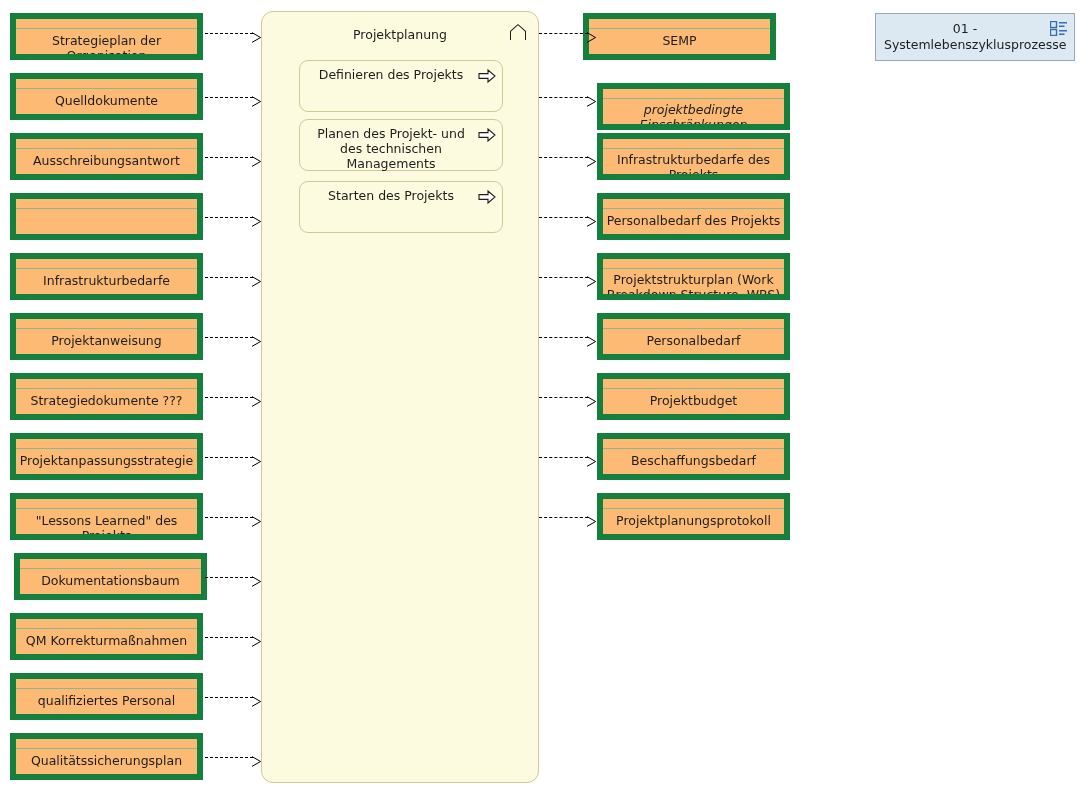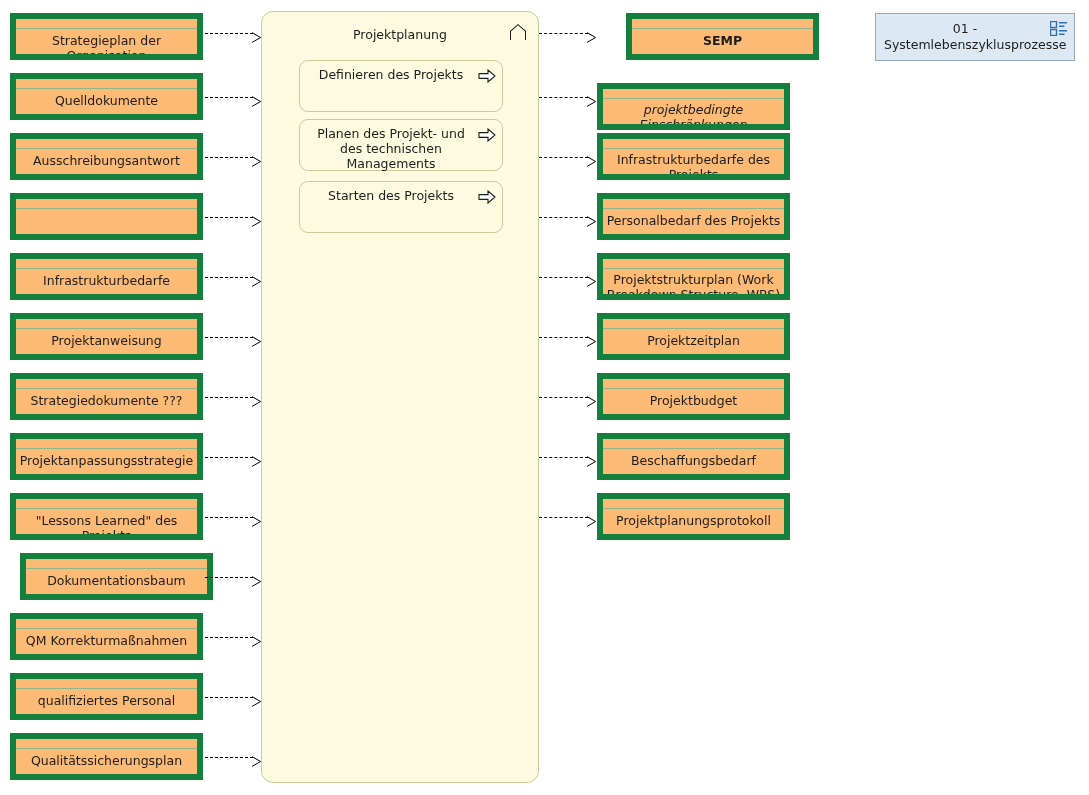--- a/index.html
+++ b/index.html
@@ -194,21 +194,21 @@
       <div class="label">Strategiedokumente ???</div>
     </div>
     <div class="artifact" style="left: 10px; top: 433px;">
       <div class="band"></div>
       <div class="label">Projektanpassungsstrategie</div>
     </div>
     <div class="artifact" style="left: 10px; top: 493px;">
       <div class="band"></div>
       <div class="label">"Lessons Learned" des Projekts</div>
     </div>
-    <div class="artifact" style="left: 20px; top: 553px; padding-left: 14px;">
+    <div class="artifact" style="left: 14px; top: 553px; padding-left: 14px;">
       <div class="band"></div>
       <div class="label">Dokumentationsbaum</div>
     </div>
     <div class="artifact" style="left: 10px; top: 613px;">
       <div class="band"></div>
       <div class="label">QM Korrekturmaßnahmen</div>
     </div>
     <div class="artifact" style="left: 10px; top: 673px;">
       <div class="band"></div>
       <div class="label">qualifiziertes Personal</div>
@@ -242,21 +242,21 @@
       <div class="action" style="top: 169px;">
         <div class="atext">Starten des Projekts</div>
         <span class="arrow-icon"><svg width="18" height="14" viewBox="0 0 18 14">
             <path d="M1 4.6 L10 4.6 L10 1 L17 7 L10 13 L10 9.4 L1 9.4 Z" fill="#ffffff" stroke="#1d1d1d" stroke-width="1.1" stroke-linejoin="miter"></path>
           </svg></span>
       </div>
     </div>
 </div>
 
 <div id="output-column">
-    <div class="artifact" style="left: 626px; top: 13px; font-weight: bold;">
+    <div class="artifact" style="left: 583px; top: 13px;">
       <div class="band"></div>
       <div class="label">SEMP</div>
     </div>
     <div class="artifact two-line" style="left: 597px; top: 83px; font-style: italic;">
       <div class="band"></div>
       <div class="label">projektbedingte Einschränkungen</div>
     </div>
     <div class="artifact two-line" style="left: 597px; top: 133px; padding-left: 24px;">
       <div class="band"></div>
       <div class="label">Infrastrukturbedarfe des Projekts</div>
@@ -264,21 +264,21 @@
     <div class="artifact" style="left: 597px; top: 193px;">
       <div class="band"></div>
       <div class="label">Personalbedarf des Projekts</div>
     </div>
     <div class="artifact two-line" style="left: 597px; top: 253px;">
       <div class="band"></div>
       <div class="label">Projektstrukturplan (Work Breakdown Structure, WBS)</div>
     </div>
     <div class="artifact" style="left: 597px; top: 313px;">
       <div class="band"></div>
-      <div class="label">Projektzeitplan</div>
+      <div class="label">Personalbedarf</div>
     </div>
     <div class="artifact" style="left: 597px; top: 373px;">
       <div class="band"></div>
       <div class="label">Projektbudget</div>
     </div>
     <div class="artifact" style="left: 597px; top: 433px;">
       <div class="band"></div>
       <div class="label">Beschaffungsbedarf</div>
     </div>
     <div class="artifact" style="left: 597px; top: 493px;">

